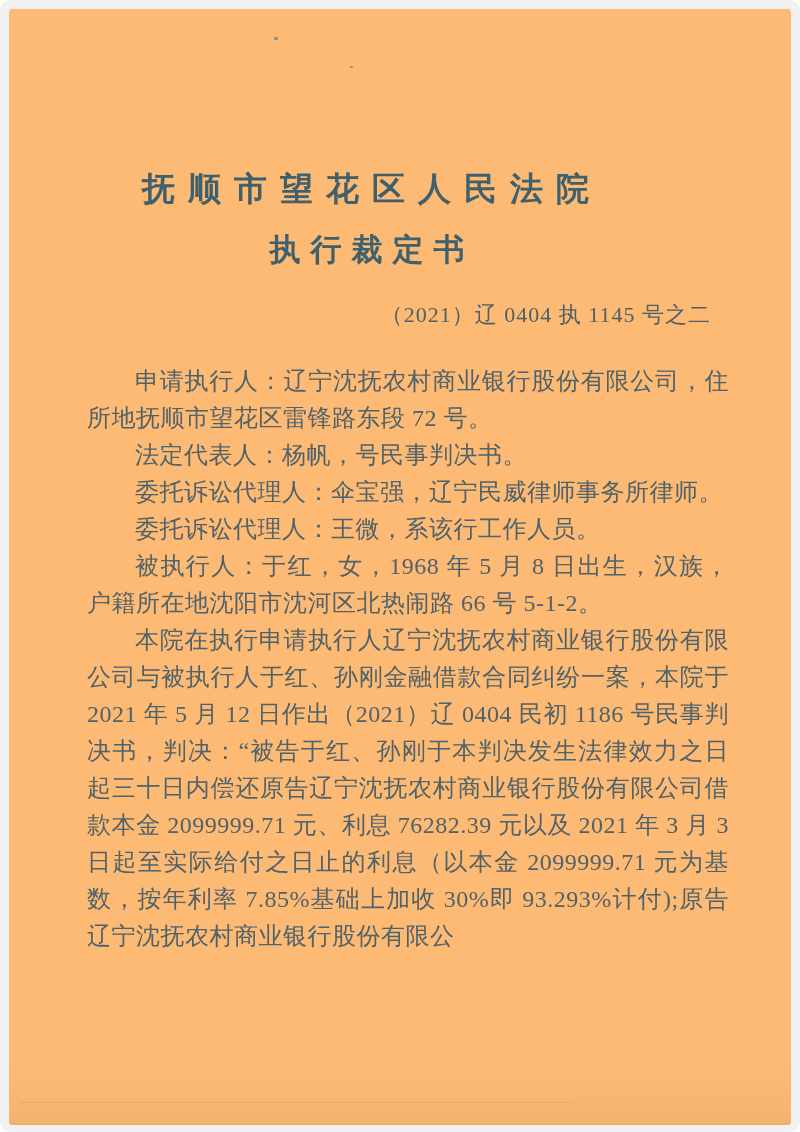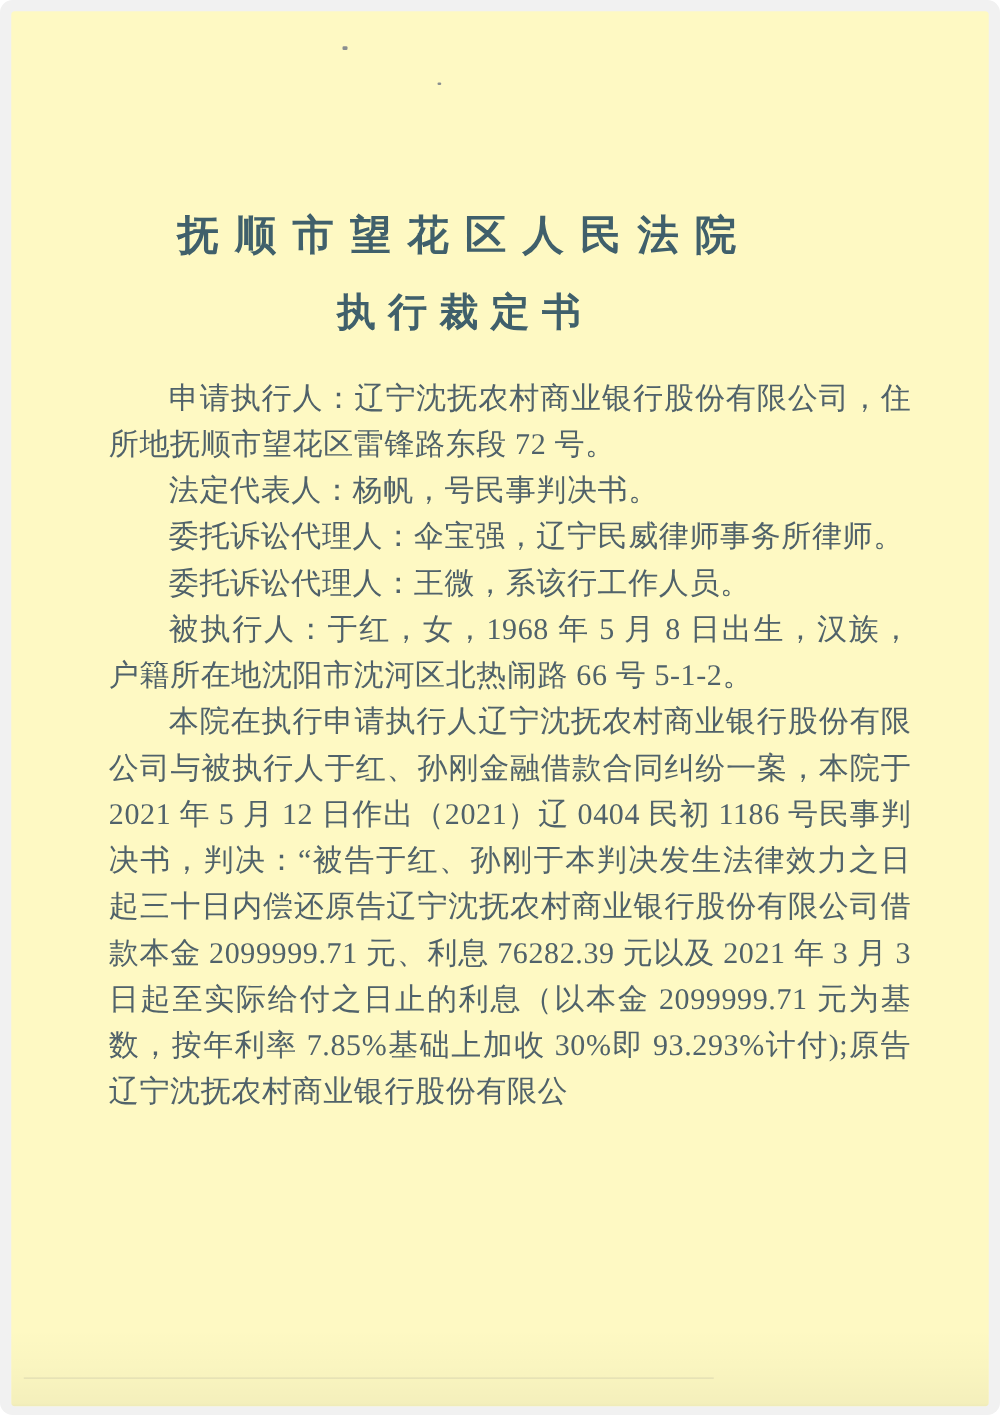--- a/index.html
+++ b/index.html
@@ -18,21 +18,21 @@
     background: #f1f1f1;
     border-radius: 10px;
     box-sizing: border-box;
   }
   .page {
     position: absolute;
     left: 9px;
     top: 9px;
     right: 9px;
     bottom: 7px;
-    background: #fef9c3;
+    background: #fdba74;
     border-radius: 3px;
     overflow: hidden;
   }
   
   .scan-shadow {
     position: absolute;
     left: 0;
     right: 0;
     bottom: 0;
     height: 62px;
@@ -110,20 +110,21 @@
   <div class="page">
 
     <span class="speck speck-1"></span>
     <span class="speck speck-2"></span>
 
     <div class="title-block">
       <h1 class="court-name">抚顺市望花区人民法院</h1>
       <h2 class="doc-type">执行裁定书</h2>
     </div>
 
+    <div class="case-number">（2021）辽 0404 执 1145 号之二</div>
 
     <div class="doc-body">
       <p>申请执行人：辽宁沈抚农村商业银行股份有限公司，住所地抚顺市望花区雷锋路东段 72 号。</p>
       <p>法定代表人：杨帆，号民事判决书。</p>
       <p>委托诉讼代理人：伞宝强，辽宁民威律师事务所律师。</p>
       <p>委托诉讼代理人：王微，系该行工作人员。</p>
       <p>被执行人：于红，女，1968 年 5 月 8 日出生，汉族，户籍所在地沈阳市沈河区北热闹路 66 号 5-1-2。</p>
       <p>本院在执行申请执行人辽宁沈抚农村商业银行股份有限公司与被执行人于红、孙刚金融借款合同纠纷一案，本院于 2021 年 5 月 12 日作出（2021）辽 0404 民初 1186 号民事判决书，判决：“被告于红、孙刚于本判决发生法律效力之日起三十日内偿还原告辽宁沈抚农村商业银行股份有限公司借款本金 2099999.71 元、利息 76282.39 元以及 2021 年 3 月 3 日起至实际给付之日止的利息（以本金 2099999.71 元为基数，按年利率 7.85%基础上加收 30%即 93.293%计付);原告辽宁沈抚农村商业银行股份有限公</p>
     </div>
 

